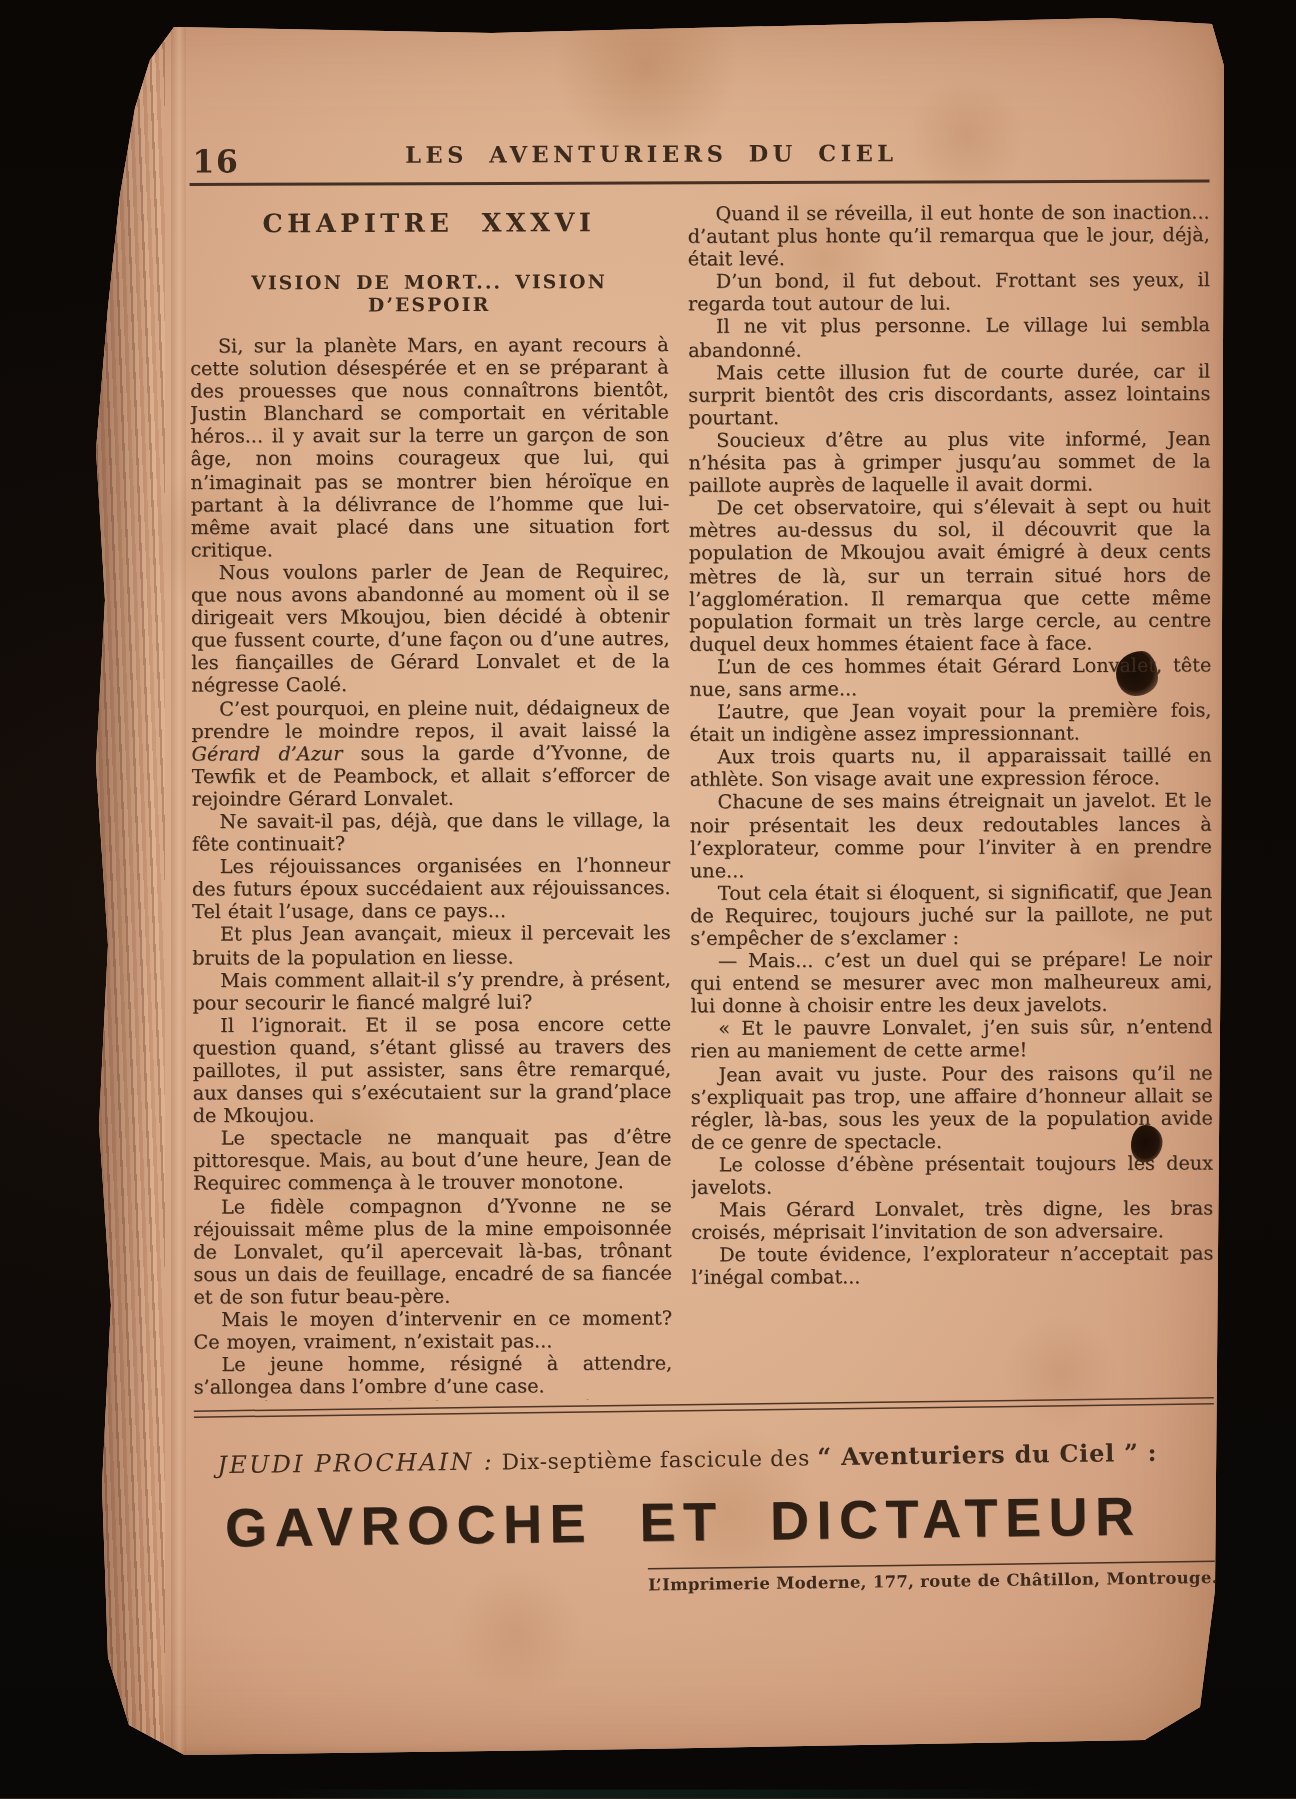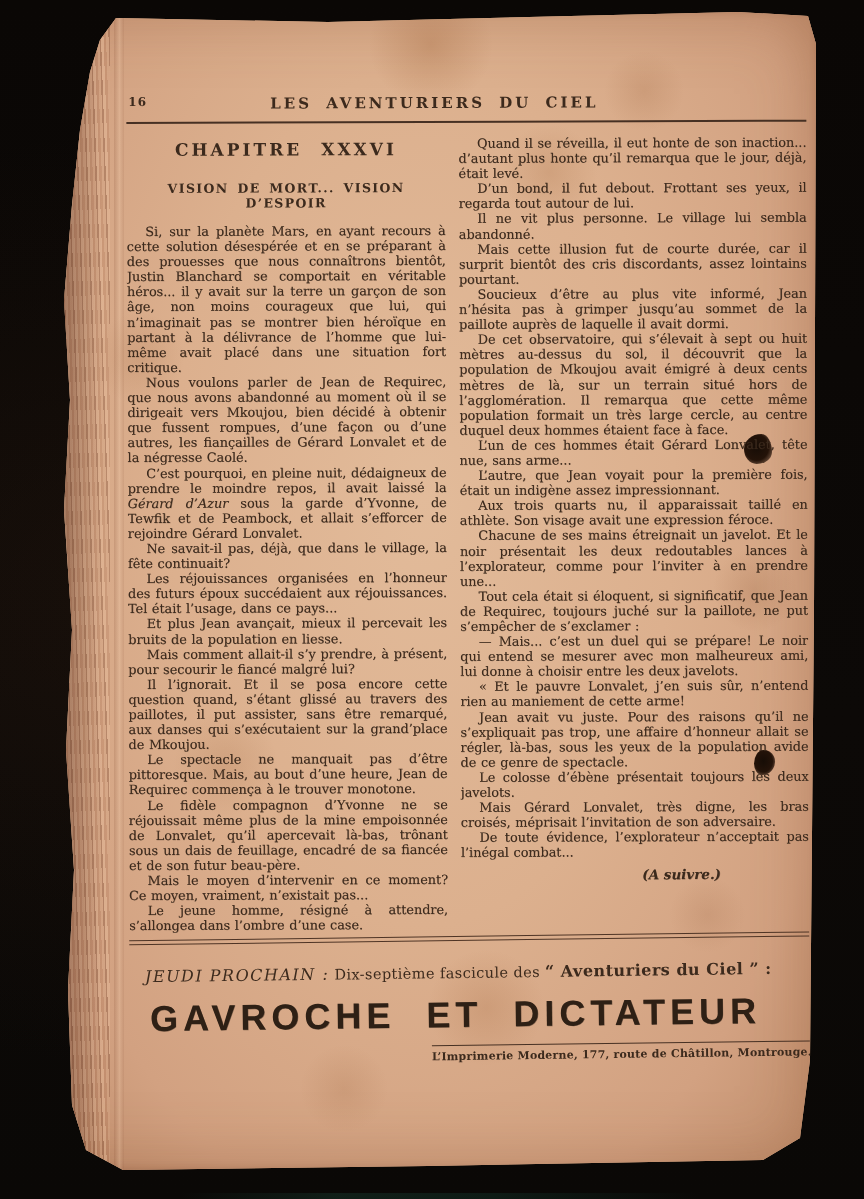--- a/index.html
+++ b/index.html
@@ -69,21 +69,21 @@
   .content {
     position: absolute; inset: 0;
     padding: 84px 10px 0 100px;
     box-sizing: border-box;
     color: #3c2a1d;
     transform: rotate(-0.2deg);
   }
   .page-header { position: relative; height: 22px; }
   .page-number {
     position: absolute; left: 2px; top: 0;
-    font-size: 12px; font-weight: bold; letter-spacing: 1px;
+    font-size: 21px; font-weight: bold; letter-spacing: 1px;
   }
   .running-title {
     position: absolute; left: 50%; top: 0; transform: translateX(-50%) translateX(-32px);
     font-size: 15px; font-weight: bold; letter-spacing: 3px; word-spacing: 6px;
     white-space: nowrap;
   }
   .header-rule { margin-top: 5px; border-top: 2px solid #463023; }
   .columns {
     display: flex; gap: 13px; margin-top: 10px;
     height: 800px; overflow: hidden;
@@ -160,21 +160,21 @@
       </div>
       <div class="header-rule"></div>
 
       <div class="columns">
         <div class="col col-left">
           <h2 class="chapter-title">CHAPITRE XXXVI</h2>
           <h3 class="chapter-subtitle">VISION DE MORT... VISION D’ESPOIR</h3>
           <div class="paras">
 
           <p class="para">Si, sur la planète Mars, en ayant recours à cette solution désespérée et en se préparant à des prouesses que nous connaîtrons bientôt, Justin Blanchard se comportait en véritable héros... il y avait sur la terre un garçon de son âge, non moins courageux que lui, qui n’imaginait pas se montrer bien héroïque en partant à la délivrance de l’homme que lui-même avait placé dans une situation fort critique.</p>
-              <p class="para">Nous voulons parler de Jean de Requirec, que nous avons abandonné au moment où il se dirigeait vers Mkoujou, bien décidé à obtenir que fussent rompues, d’une façon ou d’une autres, les fiançailles de Gérard Lonvalet et de la négresse Caolé.</p>
+              <p class="para">Nous voulons parler de Jean de Requirec, que nous avons abandonné au moment où il se dirigeait vers Mkoujou, bien décidé à obtenir que fussent courte, d’une façon ou d’une autres, les fiançailles de Gérard Lonvalet et de la négresse Caolé.</p>
               <p class="para"><span>C’est pourquoi, en pleine nuit, dédaigneux de prendre le moindre repos, il avait laissé la </span><i>Gérard d’Azur</i><span> sous la garde d’Yvonne, de Tewfik et de Peambock, et allait s’efforcer de rejoindre Gérard Lonvalet.</span></p>
               <p class="para">Ne savait-il pas, déjà, que dans le village, la fête continuait?</p>
               <p class="para">Les réjouissances organisées en l’honneur des futurs époux succédaient aux réjouissances. Tel était l’usage, dans ce pays...</p>
               <p class="para">Et plus Jean avançait, mieux il percevait les bruits de la population en liesse.</p>
               <p class="para">Mais comment allait-il s’y prendre, à présent, pour secourir le fiancé malgré lui?</p>
               <p class="para">Il l’ignorait. Et il se posa encore cette question quand, s’étant glissé au travers des paillotes, il put assister, sans être remarqué, aux danses qui s’exécutaient sur la grand’place de Mkoujou.</p>
               <p class="para">Le spectacle ne manquait pas d’être pittoresque. Mais, au bout d’une heure, Jean de Requirec commença à le trouver monotone.</p>
               <p class="para">Le fidèle compagnon d’Yvonne ne se réjouissait même plus de la mine empoisonnée de Lonvalet, qu’il apercevait là-bas, trônant sous un dais de feuillage, encadré de sa fiancée et de son futur beau-père.</p>
               <p class="para">Mais le moyen d’intervenir en ce moment? Ce moyen, vraiment, n’existait pas...</p>
               <p class="para">Le jeune homme, résigné à attendre, s’allongea dans l’ombre d’une case.</p>
@@ -195,21 +195,20 @@
               <p class="para">Aux trois quarts nu, il apparaissait taillé en athlète. Son visage avait une expression féroce.</p>
               <p class="para">Chacune de ses mains étreignait un javelot. Et le noir présentait les deux redoutables lances à l’explorateur, comme pour l’inviter à en prendre une...</p>
               <p class="para">Tout cela était si éloquent, si significatif, que Jean de Requirec, toujours juché sur la paillote, ne put s’empêcher de s’exclamer :</p>
               <p class="para">— Mais... c’est un duel qui se prépare! Le noir qui entend se mesurer avec mon malheureux ami, lui donne à choisir entre les deux javelots.</p>
               <p class="para">« Et le pauvre Lonvalet, j’en suis sûr, n’entend rien au maniement de cette arme!</p>
               <p class="para">Jean avait vu juste. Pour des raisons qu’il ne s’expliquait pas trop, une affaire d’honneur allait se régler, là-bas, sous les yeux de la population avide de ce genre de spectacle.</p>
               <p class="para">Le colosse d’ébène présentait toujours les deux javelots.</p>
               <p class="para">Mais Gérard Lonvalet, très digne, les bras croisés, méprisait l’invitation de son adversaire.</p>
               <p class="para">De toute évidence, l’explorateur n’acceptait pas l’inégal combat...</p>
             </div>
-          <p class="to-be-continued">(A suivre.)</p>
         </div>
       </div>
 
       <div class="double-rule"></div>
 
       <div class="footer-block">
         <p class="announcement">
           <span class="announce-prefix">JEUDI PROCHAIN :</span>
           <span class="announce-mid">Dix-septième fascicule des</span>
           <span class="announce-quoted">“ Aventuriers du Ciel ” :</span>

